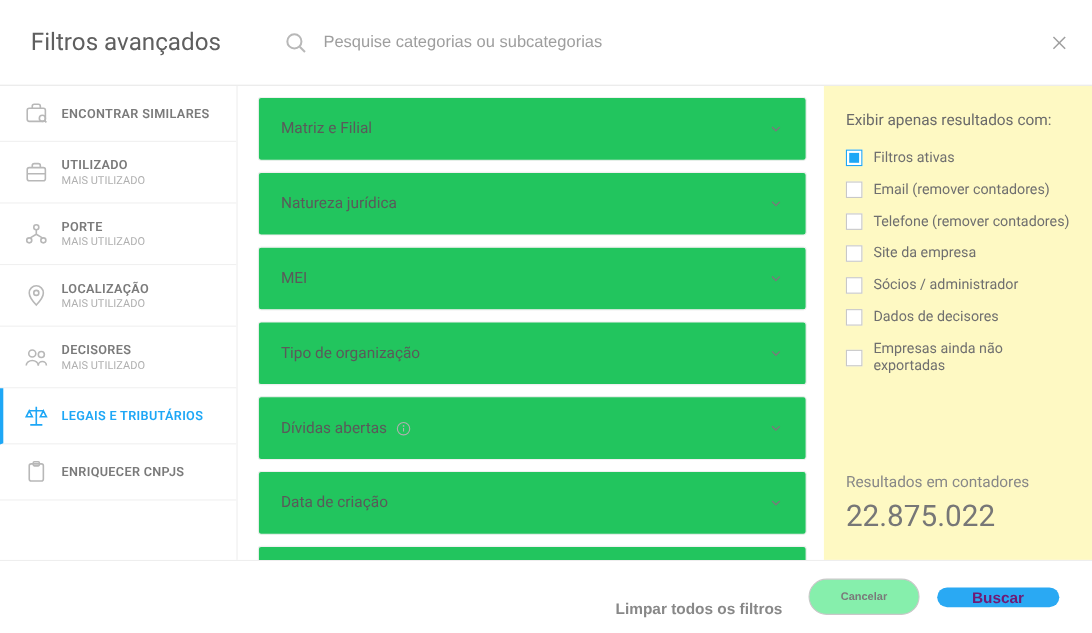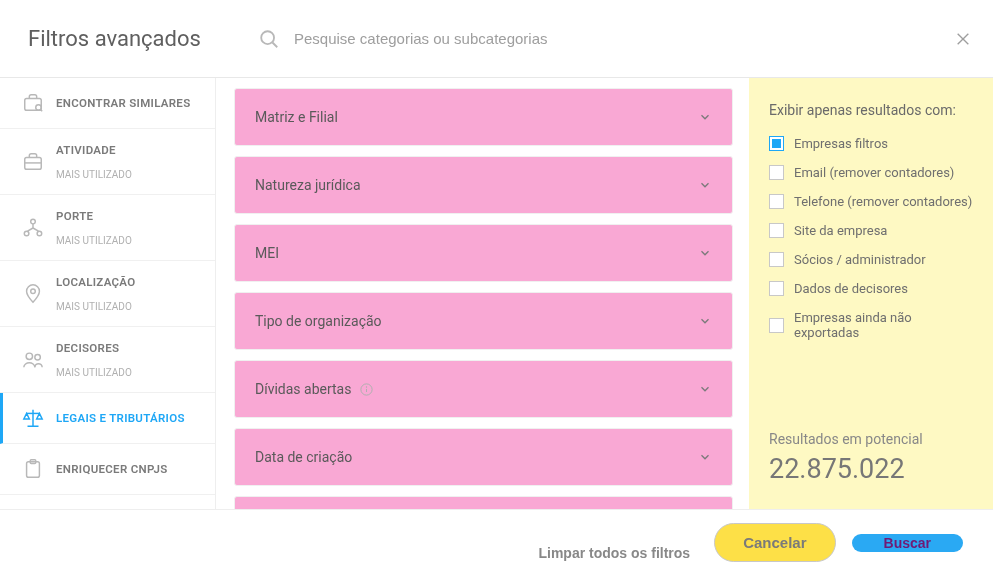--- a/index.html
+++ b/index.html
@@ -103,29 +103,29 @@
     .side-text { display: flex; flex-direction: column; }
     .side-label {
       font-size: 11.5px;
       font-weight: 600;
       letter-spacing: 0.3px;
       color: #7a7a7a;
     }
     .side-sub {
       font-size: 10px;
       color: #b0b0b0;
-      margin-top: 12px;
+      margin-top: 2px;
     }
     .main {
       flex: 1;
       overflow-y: auto;
       padding: 10px 16px 10px 0;
     }
     .acc-item {
-      background: #f9a8d4;
+      background: #22c55e;
       border: 1px solid #f0f0f0;
       border-radius: 3px;
       margin: 0 0 10px 18px;
       padding: 20px 20px;
       display: flex;
       align-items: center;
       justify-content: space-between;
       cursor: pointer;
       font-size: 14px;
       color: #5a5a5a;
@@ -203,24 +203,24 @@
       background: none;
       border: none;
       color: #888;
       font-size: 14px;
       font-weight: 600;
       cursor: pointer;
       margin-right: 8px;
       margin-top: 20px;
     }
     .btn-outline {
-      background: #fde047;
+      background: #86efac;
       border: 1.5px solid #c8c8c8;
       color: #7a7a7a;
-      font-size: 15px;
+      font-size: 10px;
       font-weight: 600;
       padding: 10px 28px;
       border-radius: 22px;
       cursor: pointer;
     }
     .btn-primary {
       background: #2aa9f3;
       border: none;
       color: #701a75;
       font-size: 14px;
@@ -268,21 +268,21 @@
         </div>
       </div>
 
       <div class="sidebar-item">
         <svg class="side-icon" viewBox="0 0 24 24">
             <rect x="3" y="7" width="18" height="13" rx="2"></rect>
             <path d="M8 7V5a2 2 0 0 1 2-2h4a2 2 0 0 1 2 2v2"></path>
             <line x1="3" y1="13" x2="21" y2="13"></line>
           </svg>
         <div class="side-text">
-          <span class="side-label">ATIVIDADE</span>
+          <span class="side-label">UTILIZADO</span>
           <span class="side-sub">MAIS UTILIZADO</span>
         </div>
       </div>
 
       <div class="sidebar-item">
         <svg class="side-icon" viewBox="0 0 24 24">
             <circle cx="12" cy="5" r="2.5"></circle>
             <circle cx="5" cy="18" r="2.5"></circle>
             <circle cx="19" cy="18" r="2.5"></circle>
             <path d="M12 7.5V12M12 12L6 15.5M12 12l6 3.5"></path>
@@ -398,21 +398,21 @@
         
         
       </div>
     </div>
 
     <div class="right-panel">
       <div class="rp-title">Exibir apenas resultados com:</div>
 
       <div class="chk-row">
         <div class="chk checked"></div>
-        <span class="chk-label">Empresas filtros</span>
+        <span class="chk-label">Filtros ativas</span>
       </div>
       <div class="chk-row">
         <div class="chk"></div>
         <span class="chk-label">Email (remover contadores)</span>
       </div>
       <div class="chk-row">
         <div class="chk"></div>
         <span class="chk-label">Telefone (remover contadores)</span>
       </div>
       <div class="chk-row">
@@ -426,21 +426,21 @@
       <div class="chk-row">
         <div class="chk"></div>
         <span class="chk-label">Dados de decisores</span>
       </div>
       <div class="chk-row">
         <div class="chk"></div>
         <span class="chk-label">Empresas ainda não exportadas</span>
       </div>
 
       <div class="rp-spacer"></div>
-      <div class="rp-result-label">Resultados em potencial</div>
+      <div class="rp-result-label">Resultados em contadores</div>
       <div class="rp-result-value">22.875.022</div>
     </div>
   </div>
 
   <div class="footer">
     <button class="link-btn">Limpar todos os filtros</button>
     <button class="btn-outline">Cancelar</button>
     <button class="btn-primary">Buscar</button>
   </div>
 </div>

